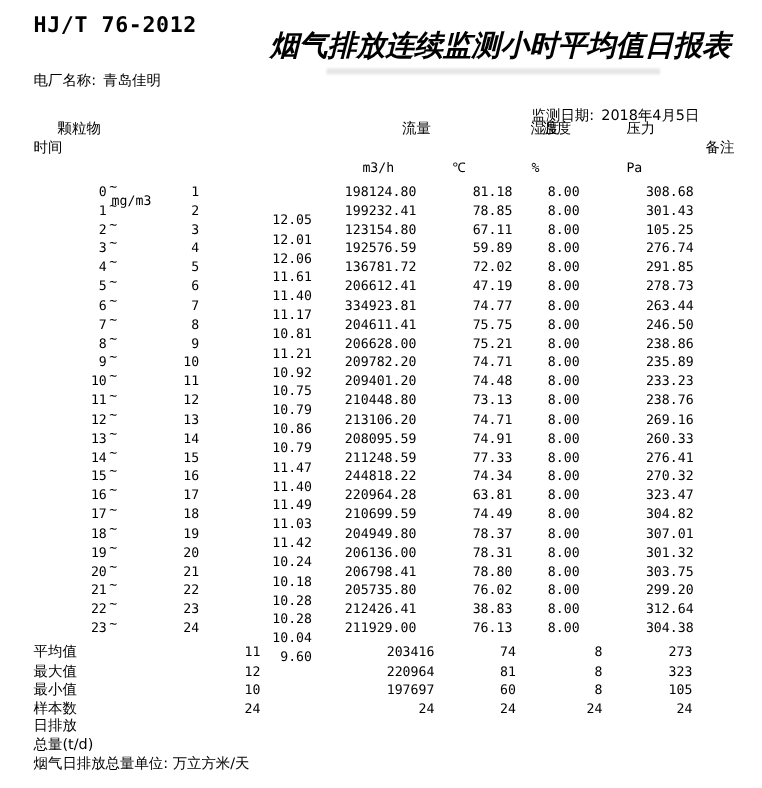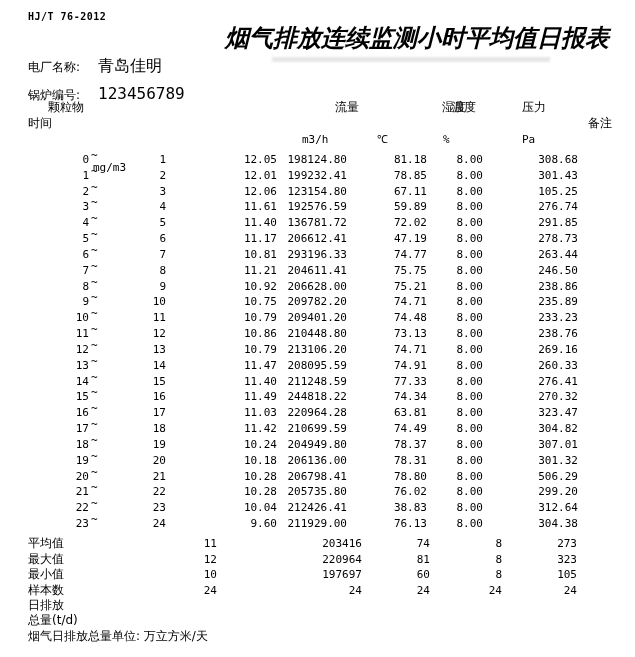--- a/index.html
+++ b/index.html
@@ -7,25 +7,25 @@
     position:relative;
     width:635px;height:657px;
     background:#ffffff;
     color:#000;
     font-family:"DejaVu Sans", sans-serif;
     overflow:hidden;
   }
   .abs{position:absolute;white-space:nowrap;}
   .cjk{font-size:12px;line-height:13px;}
   .num{font-family:"DejaVu Sans Mono", monospace;font-size:11px;line-height:13px;}
-  .doc-code{left:28px;top:11px;font-family:"DejaVu Sans Mono", monospace;font-size:10px;font-weight:bold;letter-spacing:0.5px;}
+  .doc-code{left:28px;top:11px;font-family:"DejaVu Sans Mono", monospace;font-size:18px;font-weight:bold;letter-spacing:0.5px;}
   .title{left:225px;top:26px;font-size:24px;font-weight:bold;line-height:24px;letter-spacing:0px;font-style:italic;}
   .title-shadow{left:272px;top:57px;width:278px;height:5px;background:#d9d9d9;opacity:.65;filter:blur(1px);}
   .field-label{font-size:12px;}
-  .field-value{font-size:16px;margin-left:18px;}
+  .field-value{font-size:12px;margin-left:6px;}
   .plant{left:28px;top:56px;}
   .boiler{left:28px;top:84px;}
   .mdate{left:443px;top:85px;}
 
   
   .h-pm{left:48px;top:101px;}
   .h-flow{left:335px;top:101px;}
   .h-temp{left:428px;top:101px;margin-left:24px;}
   .h-hum{left:442px;top:101px;}
   .h-press{left:522px;top:101px;}
@@ -39,57 +39,57 @@
   .u-temp{left:377px;}
   .u-hum{left:443px;}
   .u-press{left:522px;}
 
   
   .row{position:absolute;left:0;width:635px;height:16px;}
   .cell{position:absolute;top:0;text-align:right;font-family:"DejaVu Sans Mono", monospace;font-size:11px;line-height:13px;}
   .c-from{left:49px;width:40px;}
   .c-tilde{left:91px;width:14px;top:-4px;text-align:left;font-size:11px;}
   .c-to{left:126px;width:40px;}
-  .c-pm{left:207px;width:70px;}
+  .c-pm{left:190px;width:70px;margin-top:24px;}
   .c-flow{left:247px;width:100px;}
   .c-temp{left:357px;width:70px;}
   .c-hum{left:413px;width:70px;}
   .c-press{left:498px;width:80px;}
 
   
   .s-label{left:28px;width:80px;text-align:left;font-family:"DejaVu Sans", sans-serif;font-size:12px;}
   .s-pm{left:147px;width:70px;}
   .s-flow{left:262px;width:100px;}
   .s-temp{left:360px;width:70px;}
   .s-hum{left:432px;width:70px;}
   .s-press{left:497px;width:80px;}
 
   
-  .f1{left:28px;top:599px;}
+  .f1{left:28px;top:599px;font-family:Liberation Mono, monospace;}
   .f2{left:28px;top:614px;}
   .f3{left:28px;top:630px;}
 </style>
 </head>
 <body>
 
 <div class="page">
 
   <div class="abs doc-code">HJ/T 76-2012</div>
 
   <div class="abs title">烟气排放连续监测小时平均值日报表</div>
   <div class="abs title-shadow"></div>
 
   <div class="abs plant">
     <span class="field-label">电厂名称:</span><span class="field-value">青岛佳明</span>
   </div>
 
-  <div class="abs boiler">
-    <span class="field-label">锅炉编号:</span><span class="field-value num">123456789</span>
+
+  <div class="abs mdate">
+    <span class="field-label">监测日期:</span><span class="field-value">2018年4月5日</span>
   </div>
-
 
   <div class="abs cjk h-pm">颗粒物</div>
   <div class="abs cjk h-flow">流量</div>
   <div class="abs cjk h-temp">温度</div>
   <div class="abs cjk h-hum">湿度</div>
   <div class="abs cjk h-press">压力</div>
   <div class="abs cjk h-time">时间</div>
   <div class="abs cjk h-remark">备注</div>
 
   <div class="abs num u u-pm">mg/m3</div>
@@ -157,21 +157,21 @@
         <span class="cell c-flow">206612.41</span>
         <span class="cell c-temp">47.19</span>
         <span class="cell c-hum">8.00</span>
         <span class="cell c-press">278.73</span>
       </div>
       <div class="row" style="top: 248px;">
         <span class="cell c-from">6</span>
         <span class="cell c-tilde">~</span>
         <span class="cell c-to">7</span>
         <span class="cell c-pm">10.81</span>
-        <span class="cell c-flow">293196.33</span>
+        <span class="cell c-flow">334923.81</span>
         <span class="cell c-temp">74.77</span>
         <span class="cell c-hum">8.00</span>
         <span class="cell c-press">263.44</span>
       </div>
       <div class="row" style="top: 264px;">
         <span class="cell c-from">7</span>
         <span class="cell c-tilde">~</span>
         <span class="cell c-to">8</span>
         <span class="cell c-pm">11.21</span>
         <span class="cell c-flow">204611.41</span>
@@ -300,21 +300,21 @@
         <span class="cell c-press">301.32</span>
       </div>
       <div class="row" style="top: 470px;">
         <span class="cell c-from">20</span>
         <span class="cell c-tilde">~</span>
         <span class="cell c-to">21</span>
         <span class="cell c-pm">10.28</span>
         <span class="cell c-flow">206798.41</span>
         <span class="cell c-temp">78.80</span>
         <span class="cell c-hum">8.00</span>
-        <span class="cell c-press">506.29</span>
+        <span class="cell c-press">303.75</span>
       </div>
       <div class="row" style="top: 485px;">
         <span class="cell c-from">21</span>
         <span class="cell c-tilde">~</span>
         <span class="cell c-to">22</span>
         <span class="cell c-pm">10.28</span>
         <span class="cell c-flow">205735.80</span>
         <span class="cell c-temp">76.02</span>
         <span class="cell c-hum">8.00</span>
         <span class="cell c-press">299.20</span>

